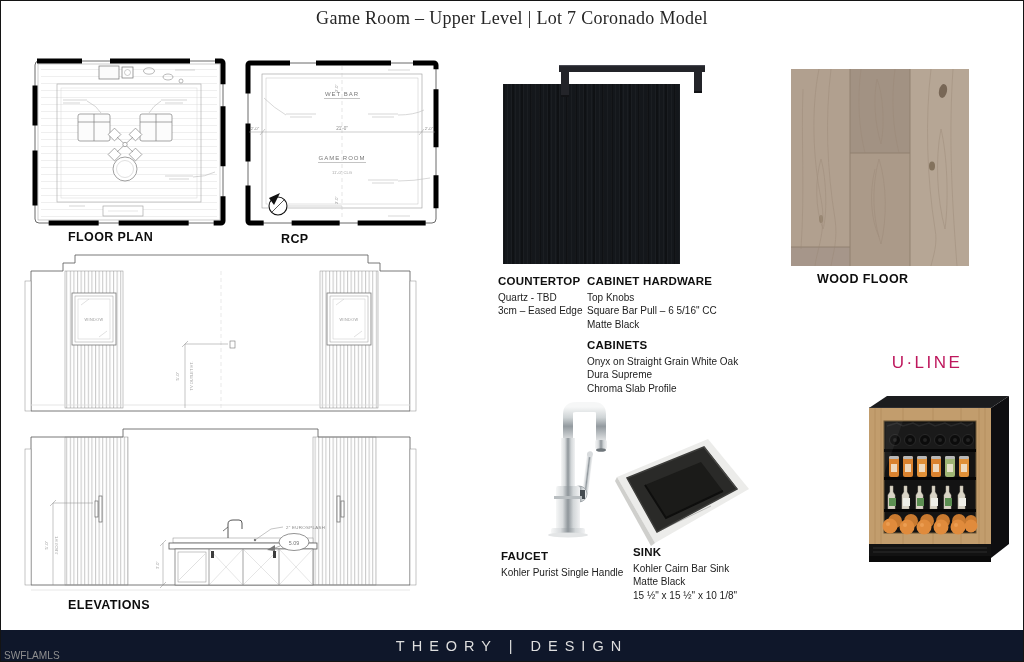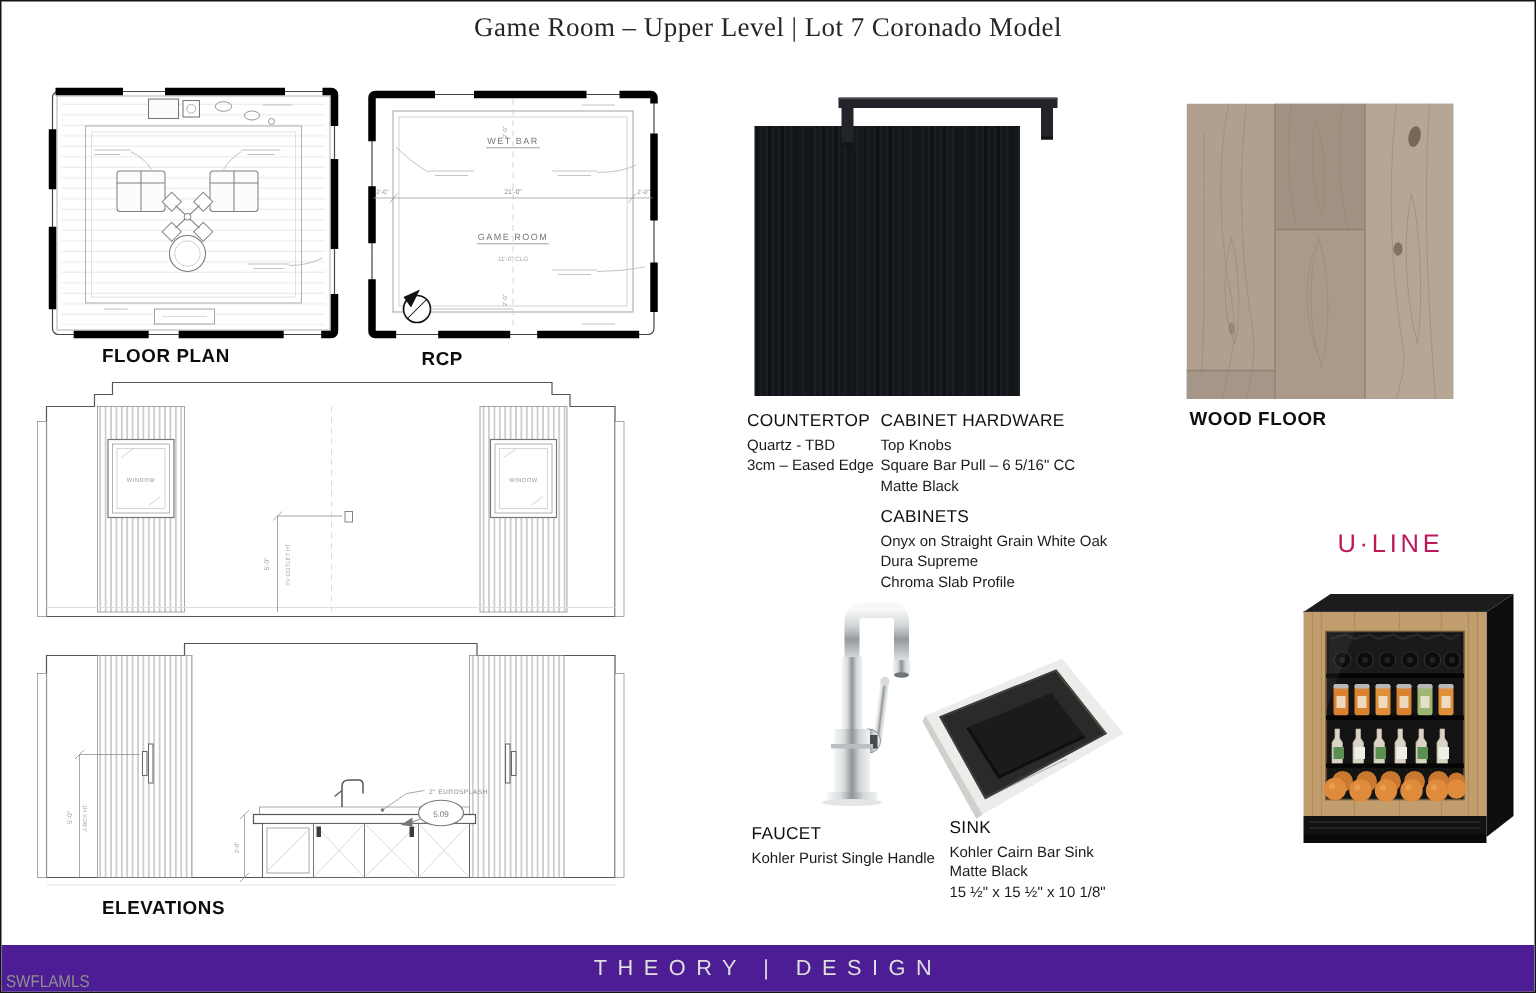--- a/index.html
+++ b/index.html
@@ -8,31 +8,31 @@
     border:1px solid #141414;overflow:hidden;
     font-family:"Liberation Sans",sans-serif;color:#1a1a1a;
   }
   .abs{position:absolute;}
   #title{
     top:7px;left:0;width:100%;text-align:center;
     font-family:"Liberation Serif",serif;font-size:18px;letter-spacing:.3px;color:#262626;
   }
   .dwg-label{font-weight:bold;font-size:12.5px;letter-spacing:.4px;color:#0d0d0d;padding-left:36px;}
   .spec{line-height:13.5px;}
-  .spec .h{font-weight:normal;font-size:11.5px;letter-spacing:.2px;color:#0f0f0f;margin-bottom:2px;}
+  .spec .h{font-weight:bold;font-size:11.5px;letter-spacing:.2px;color:#0f0f0f;margin-bottom:2px;}
   .spec .l{font-size:10px;color:#1c1c1c;}
   .spec .gap{height:8px;}
   #countertop-swatch{
     left:502px;top:83px;width:177px;height:180px;background:#14171b;
     background-image:repeating-linear-gradient(90deg,rgba(255,255,255,.03) 0 1px,rgba(0,0,0,0) 1px 4px),
                      repeating-linear-gradient(90deg,rgba(0,0,0,.25) 0 2px,rgba(0,0,0,0) 2px 9px);
   }
   #uline-logo{left:856px;top:352px;width:140px;text-align:center;
     font-size:17px;letter-spacing:2.5px;color:#be185d;font-weight:400;}
-  #footer{left:0;top:629px;width:100%;height:33px;background:#4c1d95;text-decoration:underline;}
+  #footer{left:0;top:629px;width:100%;height:33px;background:#0f172a;text-decoration:underline;}
   #brand{position:absolute;top:8px;width:100%;text-align:center;
     font-size:14.5px;letter-spacing:7px;color:#dedede;}
   #watermark{position:absolute;left:3px;bottom:2px;font-size:11.5px;color:#8f8f8f;
     transform:scaleX(.88);transform-origin:left bottom;}
   svg text{font-family:"Liberation Sans",sans-serif;}
 </style>
 </head>
 <body>
 
 <div id="board">
@@ -285,21 +285,21 @@
       <path d="M104,0 C100,30 102,60 108,84"></path>
       <path d="M86,10 C82,30 84,55 90,75 C94,55 92,25 86,10 Z"></path>
       <path d="M140,0 C134,50 136,110 144,160 C147,175 142,188 140,197"></path>
       <path d="M162,0 C158,60 160,120 166,197"></path>
       <path d="M150,60 C144,90 146,130 154,160 C158,130 156,85 150,60 Z"></path>
     </g>
     <ellipse cx="152" cy="22" rx="4" ry="7" fill="#6d5c4b" opacity="0.85" transform="rotate(12 152 22)"></ellipse>
     <ellipse cx="141" cy="97" rx="3" ry="4.5" fill="#77654f" opacity="0.8"></ellipse>
     <ellipse cx="30" cy="150" rx="2" ry="4" fill="#8a7862" opacity="0.6"></ellipse>
   </svg>
-  <div class="abs dwg-label" style="left:756px;top:271px">WOOD FLOOR</div>
+  <div class="abs dwg-label" style="left:780px;top:271px">WOOD FLOOR</div>
 
   <div class="abs spec" style="left:497px;top:274px;width:88px">
     <div class="h">COUNTERTOP</div>
     <div class="l">Quartz - TBD</div>
     <div class="l">3cm – Eased Edge</div>
   </div>
   <div class="abs spec" style="left:586px;top:274px;width:160px">
     <div class="h">CABINET HARDWARE</div>
     <div class="l">Top Knobs</div>
     <div class="l">Square Bar Pull – 6 5/16" CC</div>

